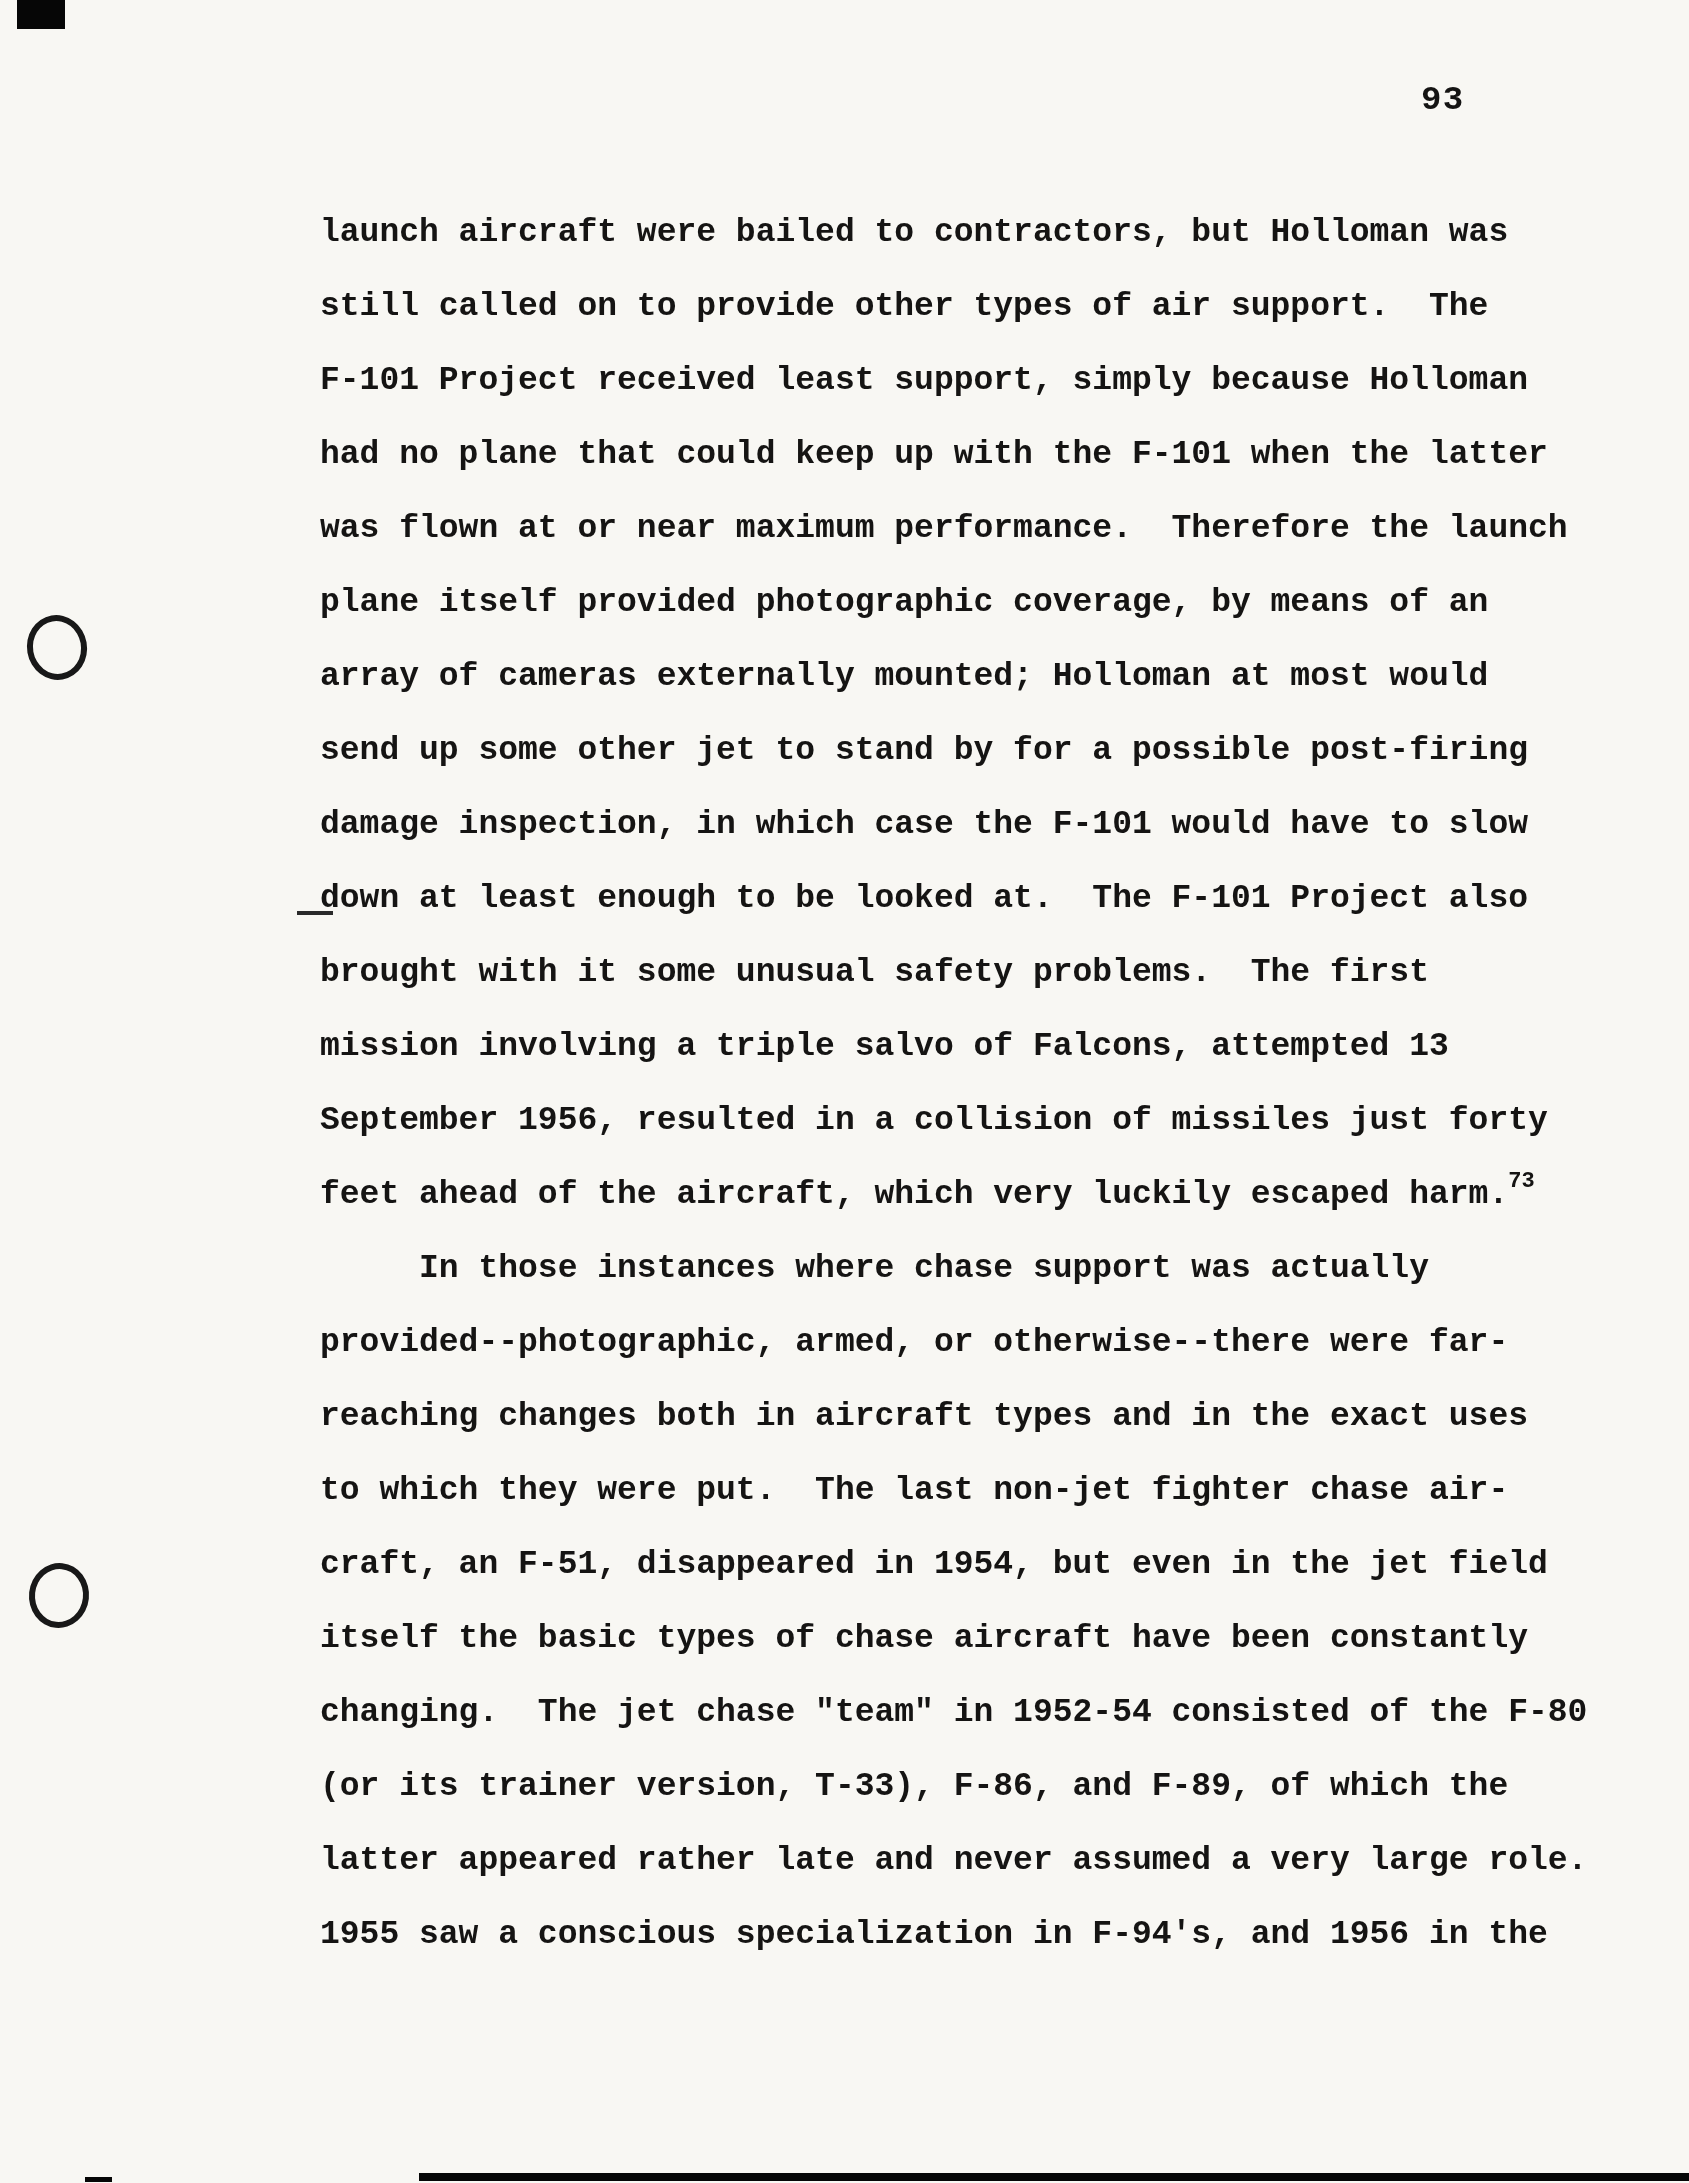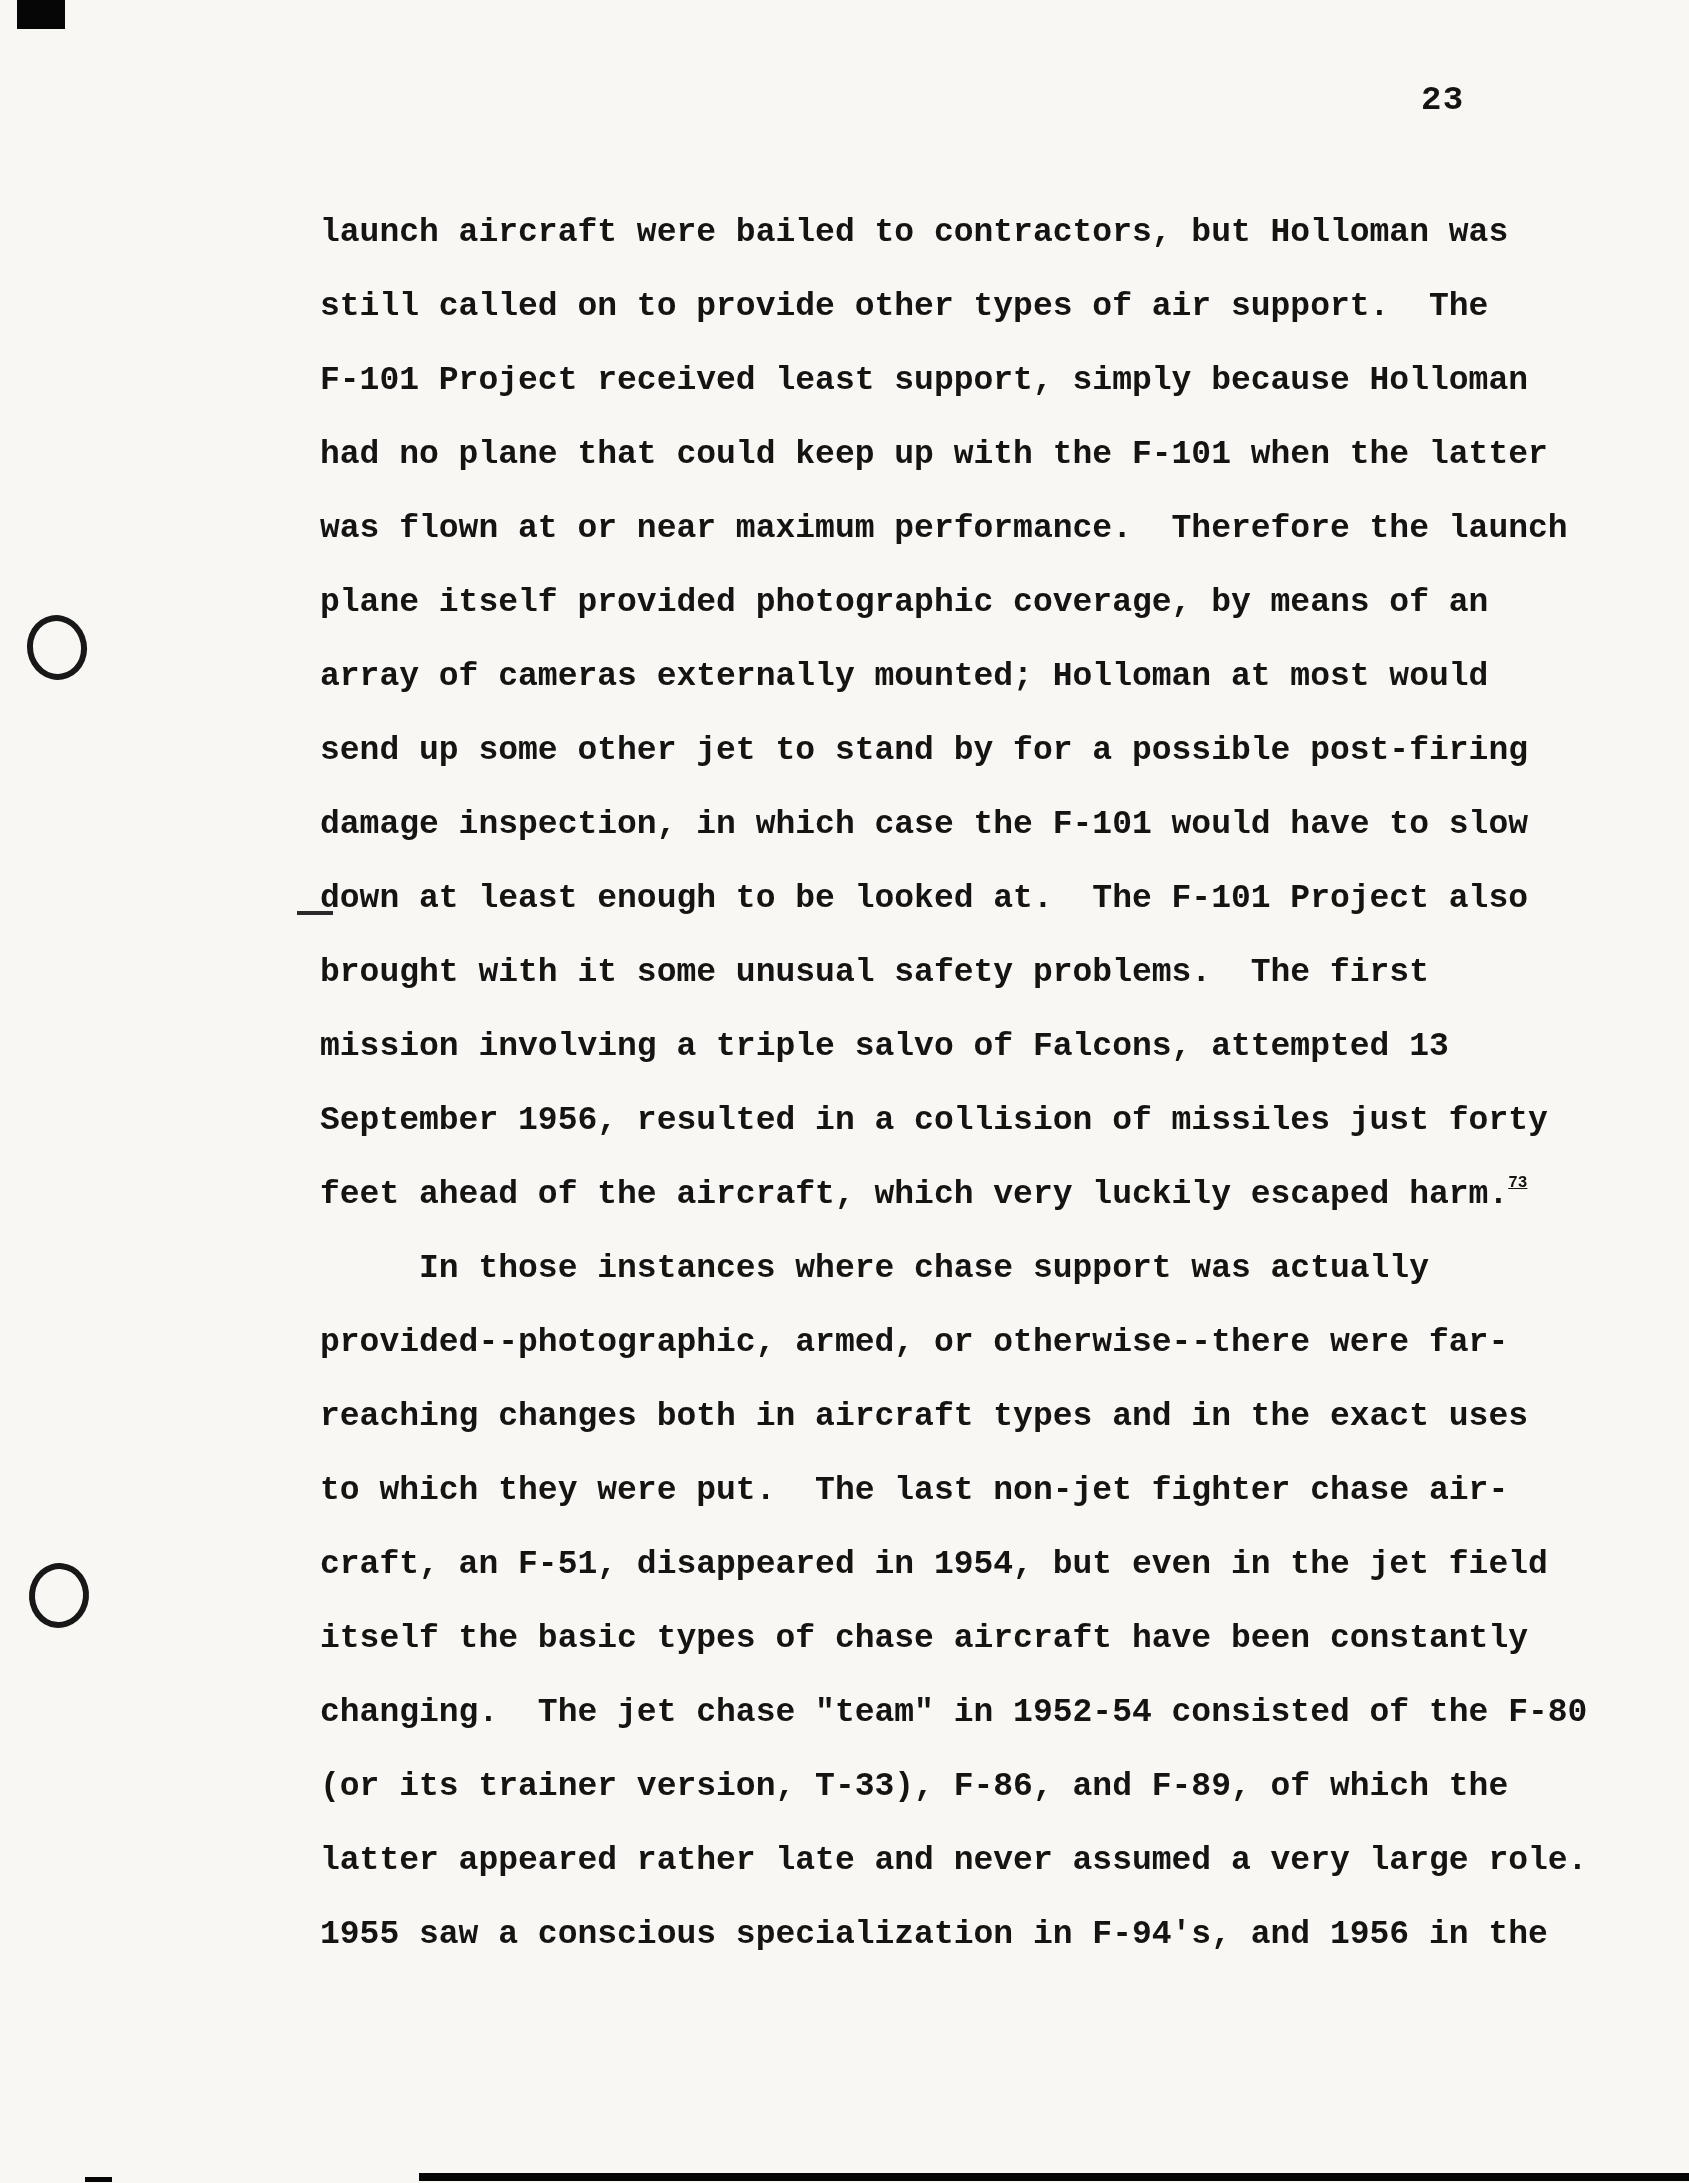--- a/index.html
+++ b/index.html
@@ -30,24 +30,23 @@
     top: 196px;
     left: 296px;
     font-size: 33px;
     font-weight: bold;
     line-height: 74px;
     white-space: pre;
     margin-left: 24px;
   }
   .line { height: 74px; }
   sup {
-    font-size: 16px;
+    font-size: 22px;
     line-height: 0;
     vertical-align: 16px;
-    text-decoration: underline;
   }
   .hole-punch {
     position: absolute;
     width: 48px;
     height: 53px;
     border: 6.6px solid #181818;
     border-radius: 50%;
     background: transparent;
   }
   .hp1 { left: 26.5px; top: 615px; transform: rotate(-10deg); }
@@ -56,21 +55,21 @@
   .a-top-left   { left: 17px;  top: 0;      width: 48px;   height: 29px; }
   .a-bottom-bar { left: 419px; top: 2173px; width: 1271px; height: 8px; }
   .a-bottom-left{ left: 85px; top: 2177px; width: 26.5px;   height: 5.3px; }
   .a-underline  { left: 297px; top: 911px; width: 36px;   height: 4px; background: #2a2a2a; }
 </style>
 </head>
 <body>
 
 <div class="page">
   <div class="artifact a-top-left"></div>
-  <div class="page-number">23</div>
+  <div class="page-number">93</div>
   <div class="hole-punch hp1"></div>
   <div class="hole-punch hp2"></div>
   <div class="body-text" id="body-text"><div class="line">launch aircraft were bailed to contractors, but Holloman was</div><div class="line">still called on to provide other types of air support.  The</div><div class="line">F-101 Project received least support, simply because Holloman</div><div class="line">had no plane that could keep up with the F-101 when the latter</div><div class="line">was flown at or near maximum performance.  Therefore the launch</div><div class="line">plane itself provided photographic coverage, by means of an</div><div class="line">array of cameras externally mounted; Holloman at most would</div><div class="line">send up some other jet to stand by for a possible post-firing</div><div class="line">damage inspection, in which case the F-101 would have to slow</div><div class="line">down at least enough to be looked at.  The F-101 Project also</div><div class="line">brought with it some unusual safety problems.  The first</div><div class="line">mission involving a triple salvo of Falcons, attempted 13</div><div class="line">September 1956, resulted in a collision of missiles just forty</div><div class="line">feet ahead of the aircraft, which very luckily escaped harm.<sup>73</sup></div><div class="line">     In those instances where chase support was actually</div><div class="line">provided--photographic, armed, or otherwise--there were far-</div><div class="line">reaching changes both in aircraft types and in the exact uses</div><div class="line">to which they were put.  The last non-jet fighter chase air-</div><div class="line">craft, an F-51, disappeared in 1954, but even in the jet field</div><div class="line">itself the basic types of chase aircraft have been constantly</div><div class="line">changing.  The jet chase "team" in 1952-54 consisted of the F-80</div><div class="line">(or its trainer version, T-33), F-86, and F-89, of which the</div><div class="line">latter appeared rather late and never assumed a very large role.</div><div class="line">1955 saw a conscious specialization in F-94's, and 1956 in the</div></div>
   <div class="artifact a-underline"></div>
   <div class="artifact a-bottom-bar"></div>
   <div class="artifact a-bottom-left"></div>
 </div>
 
 
 </body></html>

